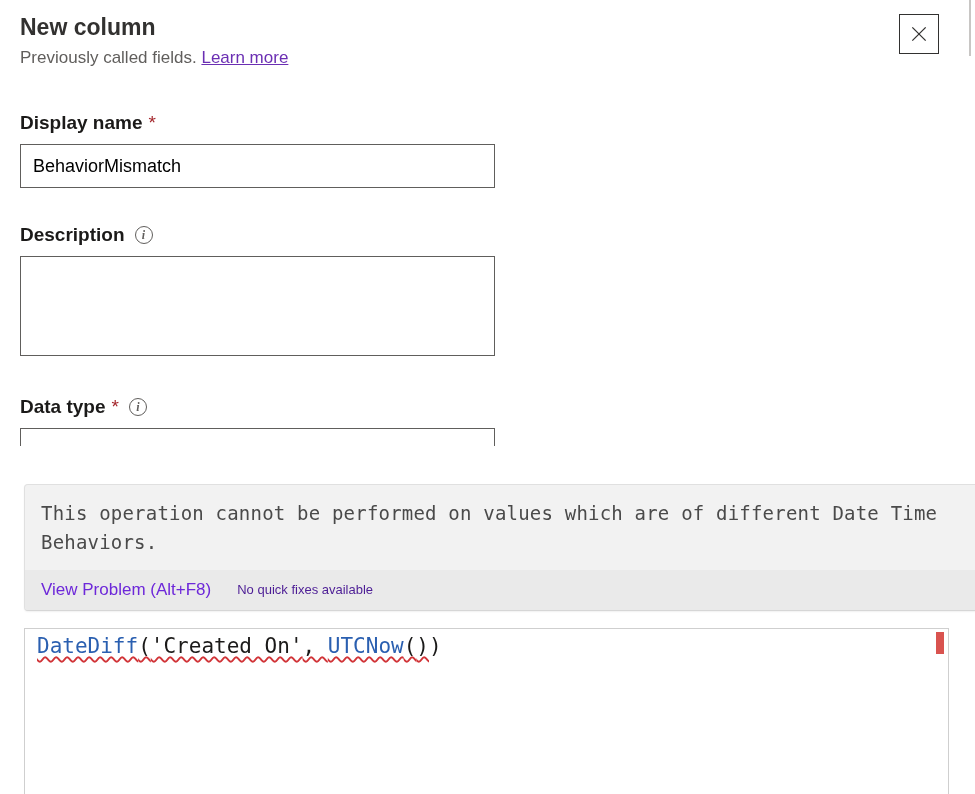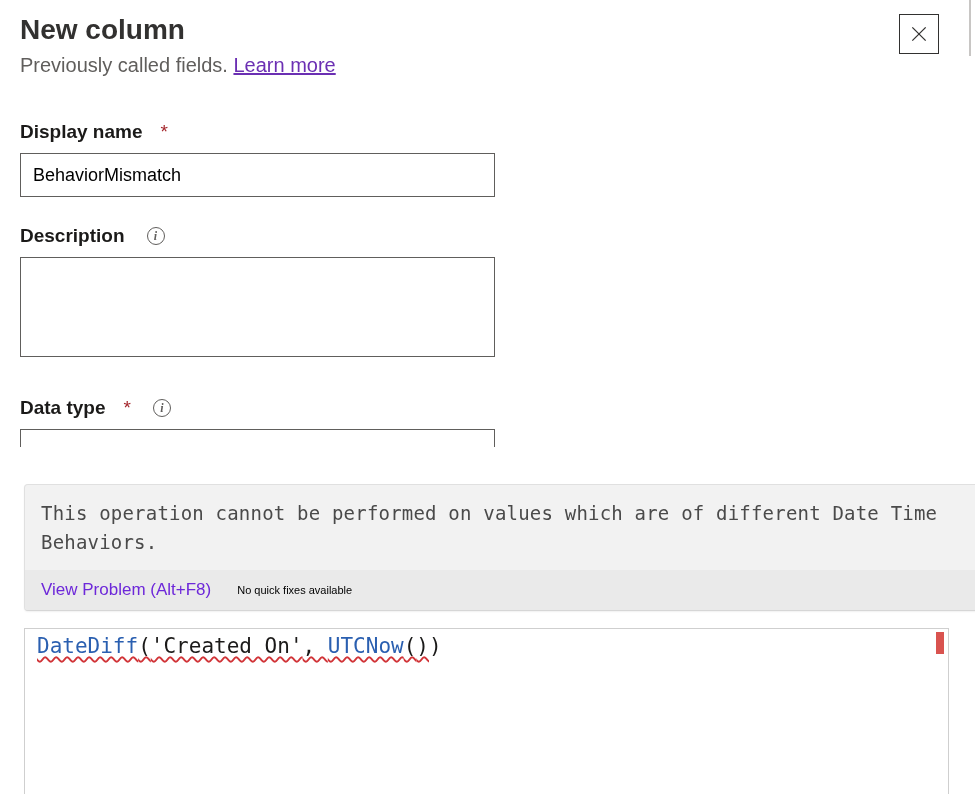--- a/index.html
+++ b/index.html
@@ -23,28 +23,28 @@
       width: 2px;
       height: 56px;
       background: #c8c6c4;
     }
     .header-row {
       display: flex;
       justify-content: space-between;
       align-items: flex-start;
     }
     .title {
-      font-size: 28px;
+      font-size: 23px;
       font-weight: 600;
       margin: 0;
       line-height: 1.15;
     }
     .subtitle {
       margin-top: 8px;
-      font-size: 20px;
+      font-size: 17px;
       color: #605e5c;
     }
     .subtitle a {
       color: #6b2fb3;
       text-decoration: underline;
     }
     .close-btn {
       width: 40px;
       height: 40px;
       border: 1px solid #323130;
@@ -56,21 +56,21 @@
       margin-right: 16px;
     }
     .close-btn svg { width: 20px; height: 20px; }
     .field-group { margin-top: 44px; }
     .field-label {
       font-size: 19px;
       font-weight: 600;
       color: #1b1a19;
       display: flex;
       align-items: center;
-      gap: 18px;
+      gap: 6px;
     }
     .required { color: #a4262c; font-weight: 400; }
     .info-icon {
       width: 18px; height: 18px;
       border: 1px solid #605e5c;
       border-radius: 50%;
       display: inline-flex;
       align-items: center;
       justify-content: center;
       font-family: Georgia, serif;
@@ -131,22 +131,22 @@
       display: flex;
       align-items: center;
       gap: 26px;
     }
     .tooltip-link {
       color: #6d28d9;
       font-size: 17px;
       cursor: pointer;
     }
     .tooltip-noquick {
-      color: #000000;
-      font-size: 11px;
+      color: #4c1d95;
+      font-size: 13px;
     }
     .formula-editor {
       position: absolute;
       left: 24px;
       width: 925px;
       height: 170px;
       border: 1px solid #cfcfcf;
       background: #fff;
       padding: 4px 8px 8px 6px;
       font-family: "Consolas", "Menlo", monospace;
@@ -200,21 +200,21 @@
   </div>
 
   <div class="field-group">
     <div class="field-label">
       <span>Display name</span>
       <span class="required">*</span>
     </div>
     <input class="text-input" type="text" value="BehaviorMismatch" style="">
   </div>
 
-  <div class="field-group" style="margin-top:28px;">
+  <div class="field-group" style="margin-top:36px;">
     <div class="field-label">
       <span>Description</span>
       <span class="info-icon">i</span>
     </div>
     <textarea class="textarea-input" style=""></textarea>
   </div>
 
   <div class="field-group" style="margin-top:36px;">
     <div class="field-label">
       <span>Data type</span>

